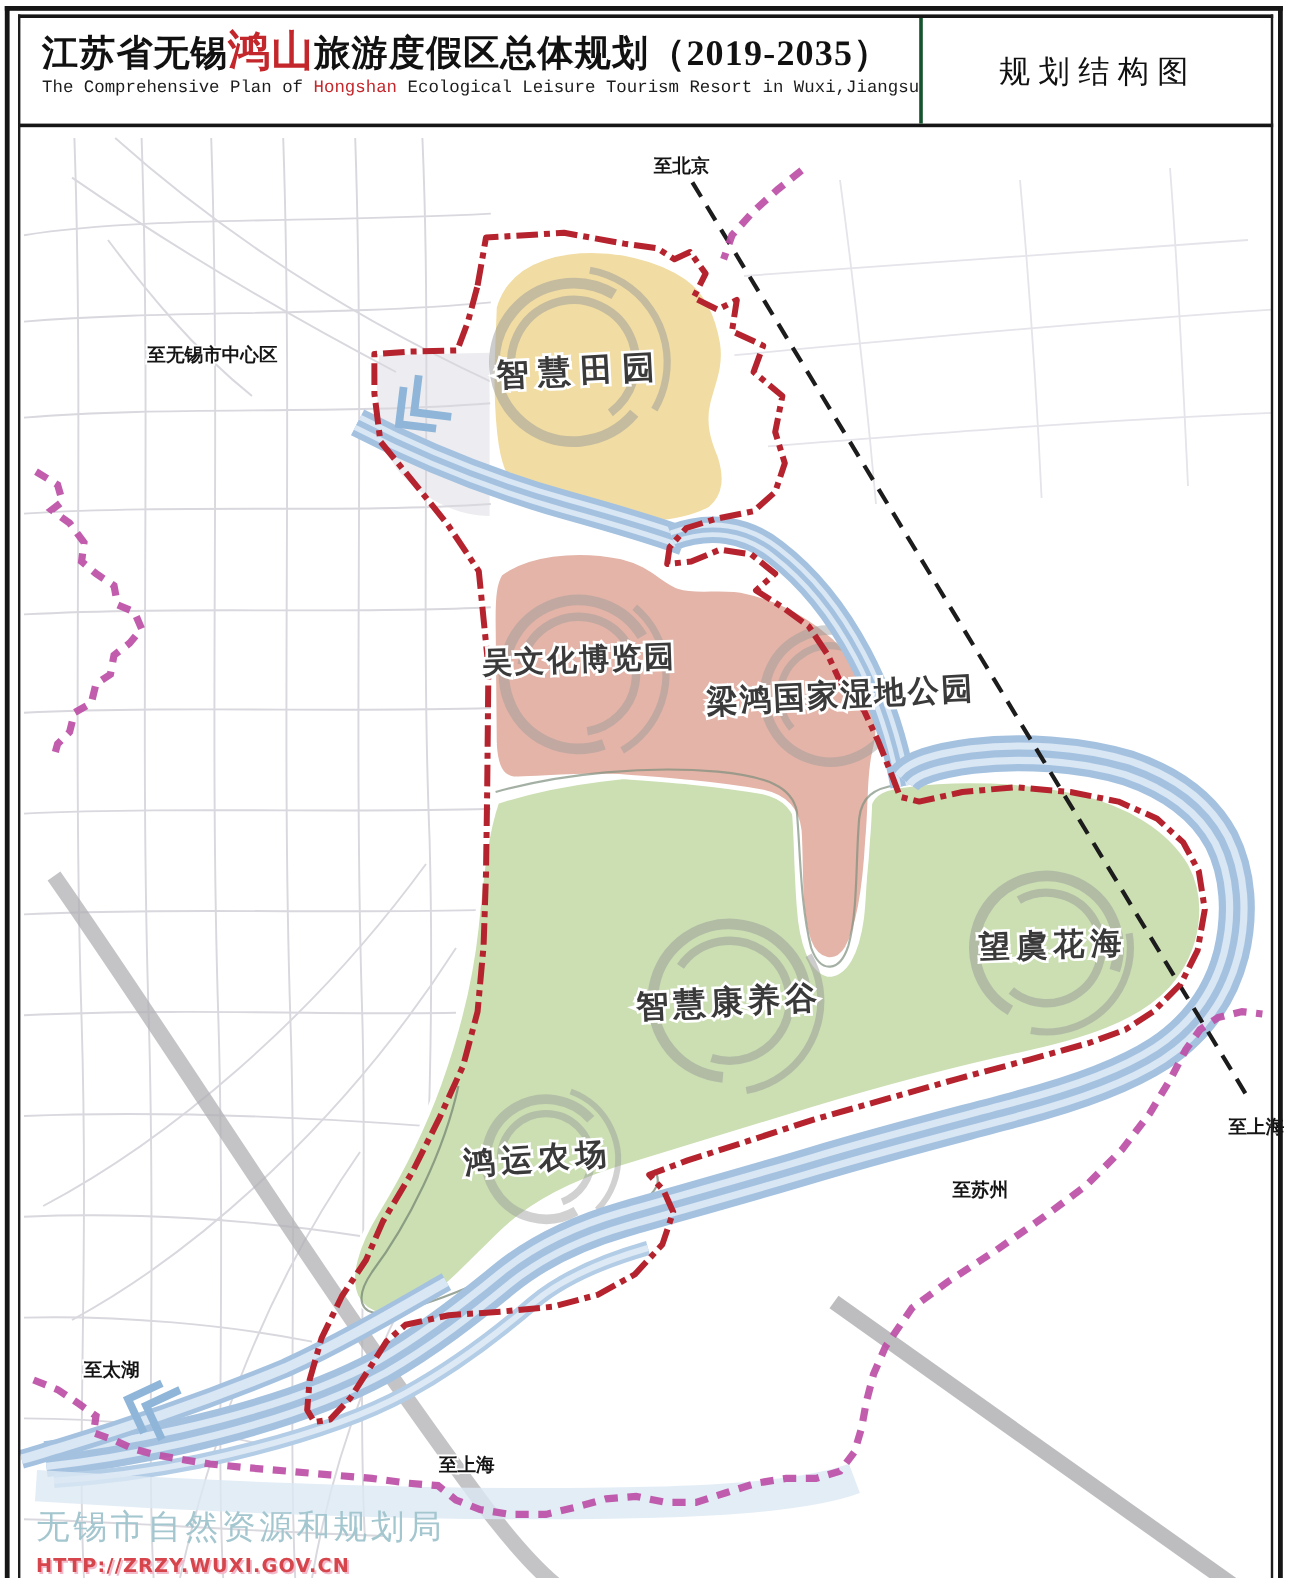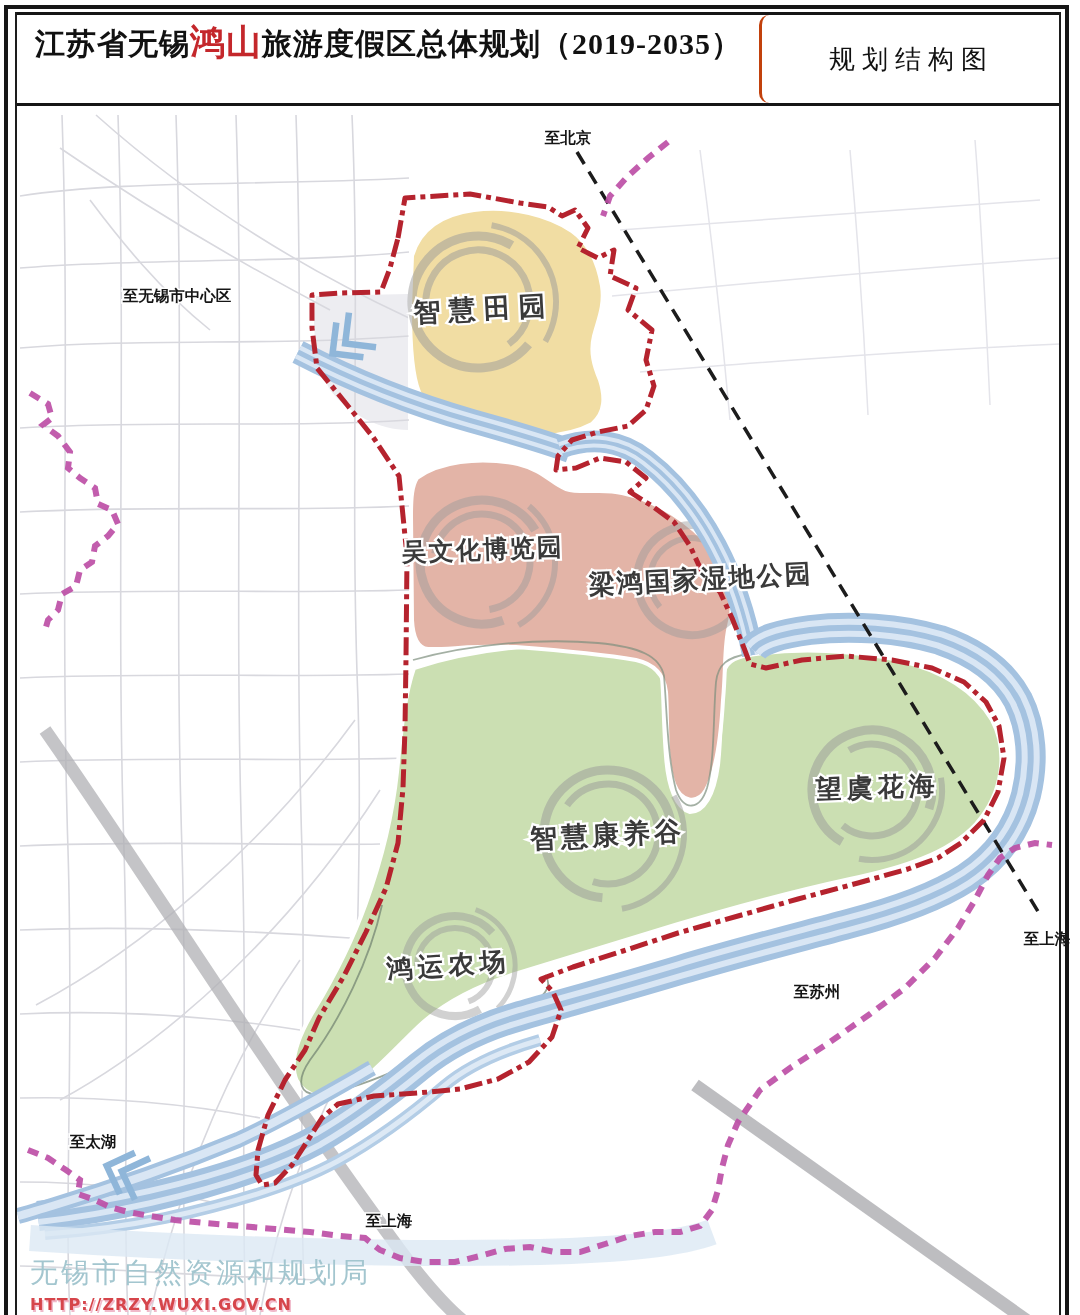--- a/index.html
+++ b/index.html
@@ -9,22 +9,22 @@
   .frame-top{left:4px;top:5px;width:1065px;height:4px;}
   .frame-left{left:4px;top:5px;width:4px;height:1310px;}
   .frame-right{left:1065px;top:5px;width:4px;height:1310px;}
   .inner-line{position:absolute;background:#1d1d1d;z-index:5;}
   .inner-left{left:15px;top:12px;width:2px;height:1303px;}
   .inner-right{left:1059px;top:12px;width:2px;height:1303px;}
   .header{position:absolute;left:15px;top:12px;width:1046px;height:94px;background:#ffffff;
           border-top:3px solid #161616;border-bottom:3px solid #161616;
           box-sizing:border-box;display:flex;z-index:4;}
   .header-left{flex:1;padding:8px 0 0 20px;}
-  .header-right{width:299px;border-left:3px solid #c2410c;display:flex;
-                align-items:center;justify-content:center;border-radius:10px;}
+  .header-right{width:299px;border-left:3px solid #14532d;display:flex;
+                align-items:center;justify-content:center;}
   .plan-title{margin:0;font-family:"Liberation Serif",serif;font-weight:bold;
               font-size:30px;color:#111;letter-spacing:1px;line-height:40px;white-space:nowrap;}
   .plan-title .hl{color:#c4272b;font-size:35px;}
   .plan-subtitle{margin:1px 0 0 0;font-family:"Liberation Mono",monospace;
                  font-size:14.5px;color:#1c1c1c;white-space:nowrap;}
   .plan-subtitle .hl{color:#c4272b;}
   .map-type{font-family:"Liberation Serif",serif;font-size:26px;color:#111;
             letter-spacing:7px;font-weight:500;}
   .map-svg{position:absolute;left:0;top:0;z-index:1;}
   .footer{position:absolute;left:30px;top:1254px;z-index:3;}
@@ -199,20 +199,21 @@
 
 <div class="frame frame-top"></div>
 <div class="frame frame-left"></div>
 <div class="frame frame-right"></div>
 <div class="inner-line inner-left"></div>
 <div class="inner-line inner-right"></div>
 
 <div class="header">
   <div class="header-left">
     <h1 class="plan-title"><span>江苏省无锡</span><span class="hl">鸿山</span><span>旅游度假区总体规划（2019-2035）</span></h1>
+    <p class="plan-subtitle"><span>The Comprehensive Plan of </span><span class="hl">Hongshan</span><span> Ecological Leisure Tourism Resort in Wuxi,Jiangsu</span></p>
   </div>
   <div class="header-right">
     <span class="map-type">规划结构图</span>
   </div>
 </div>
 
 <div class="footer">
   <div class="agency">无锡市自然资源和规划局</div>
   <div class="url">HTTP://ZRZY.WUXI.GOV.CN</div>
 </div>

